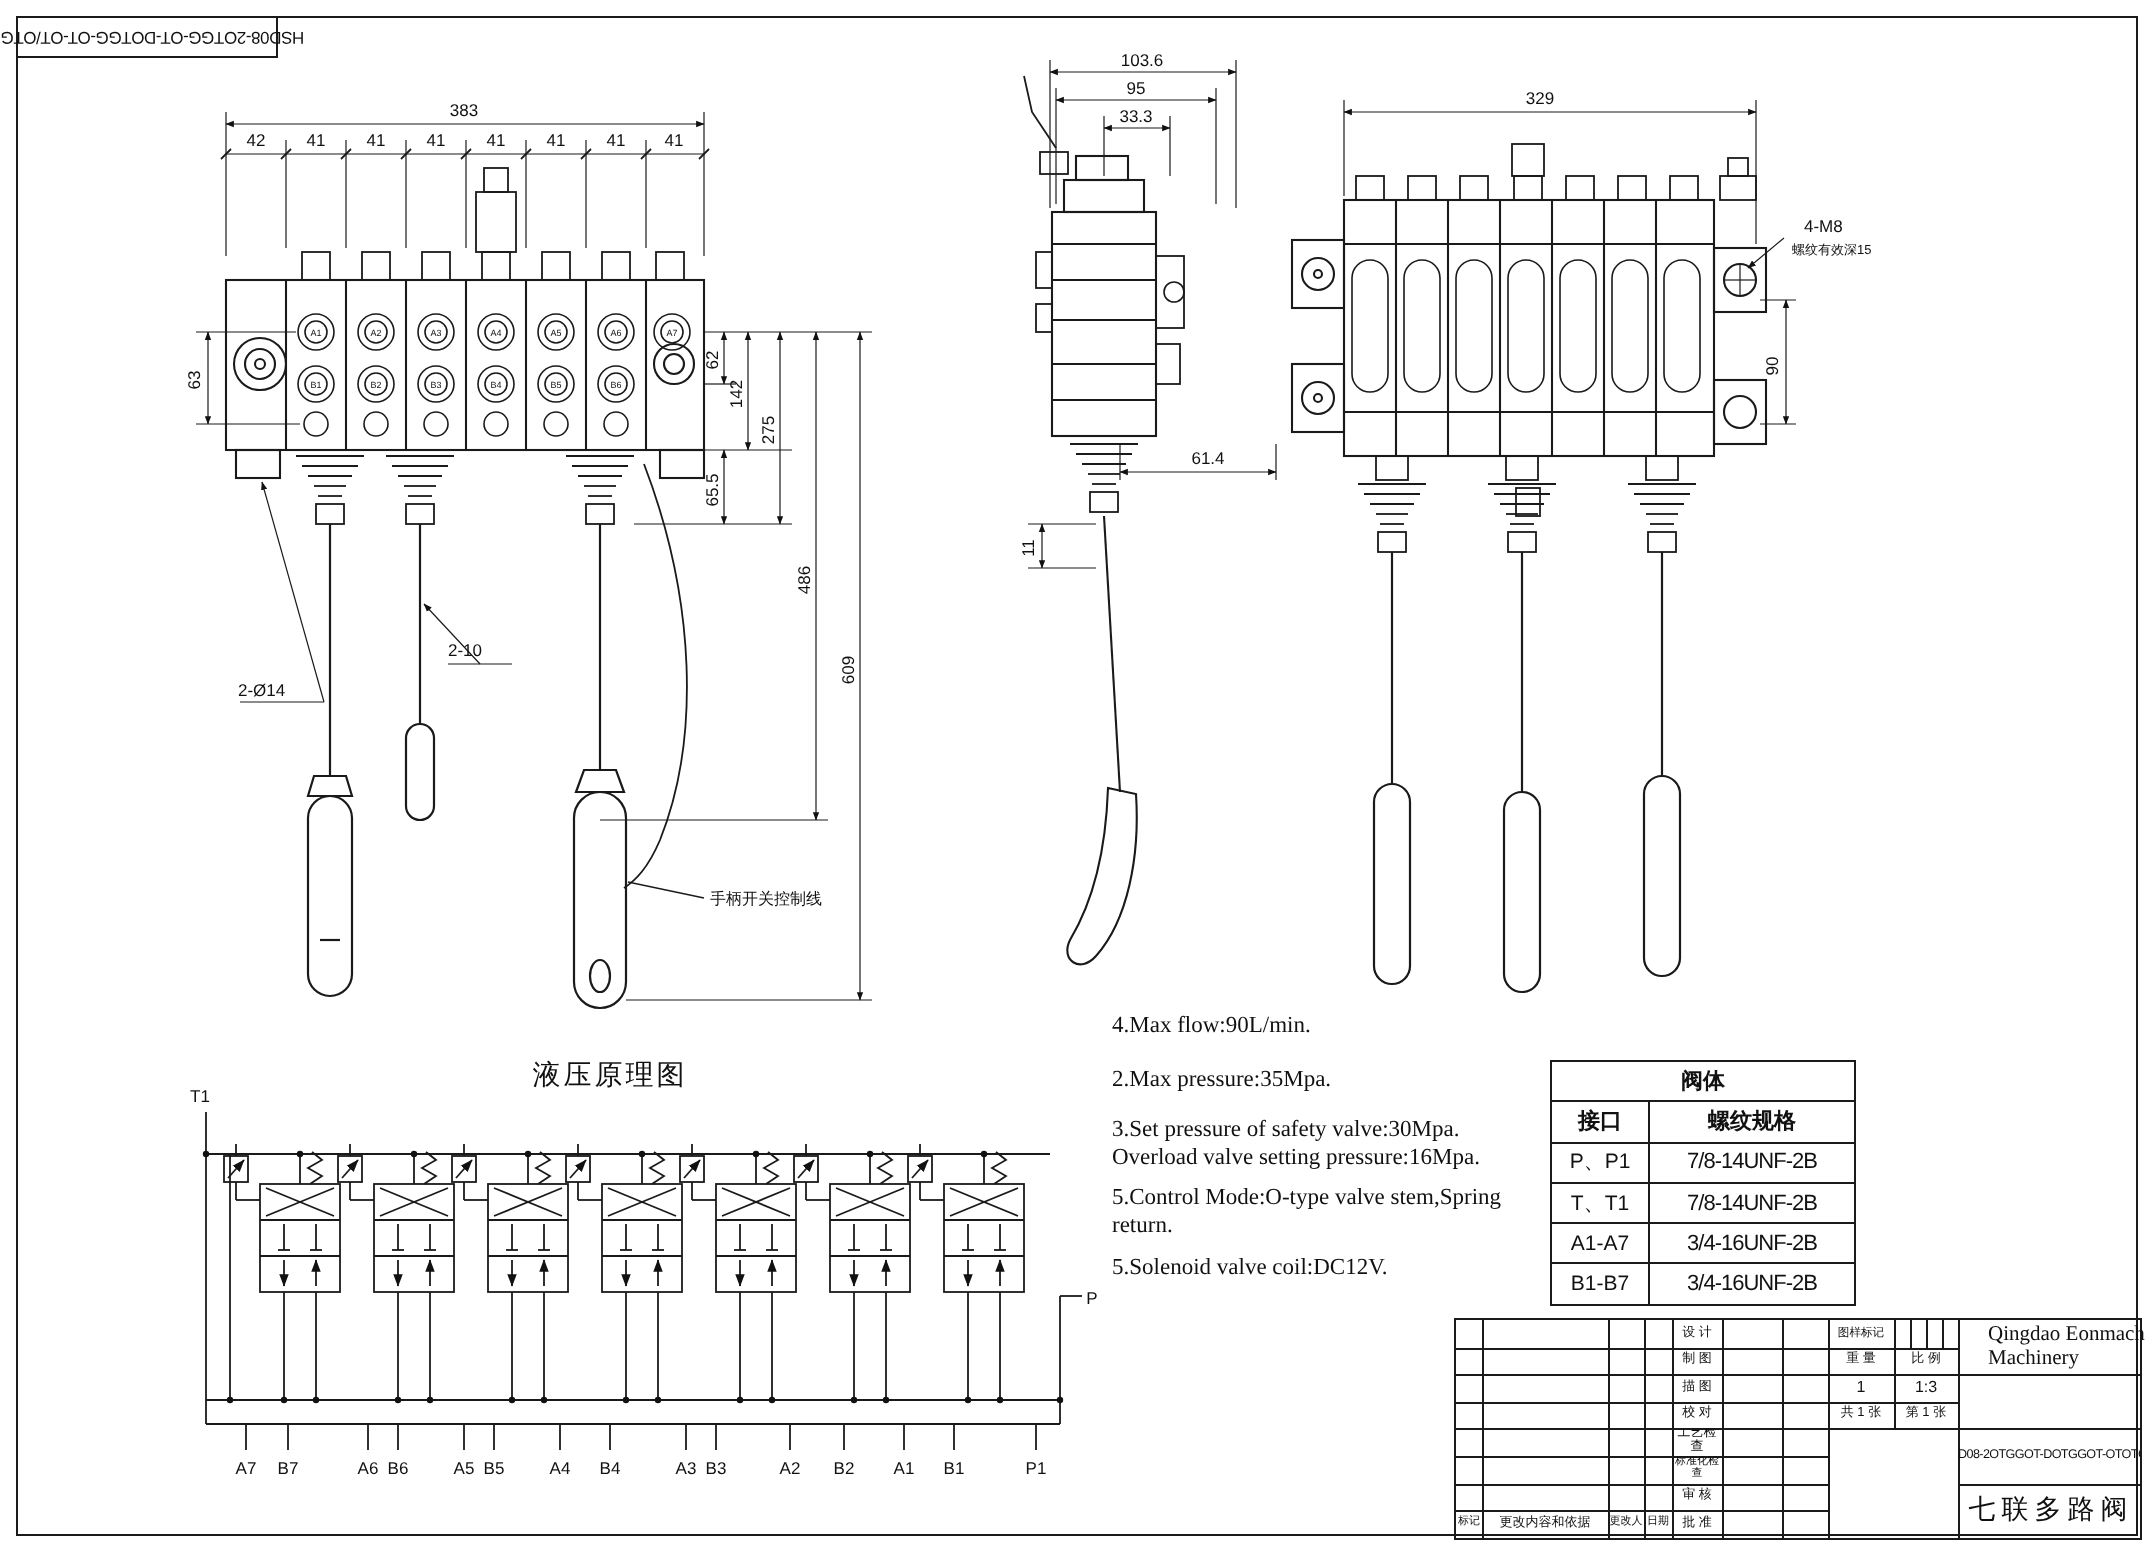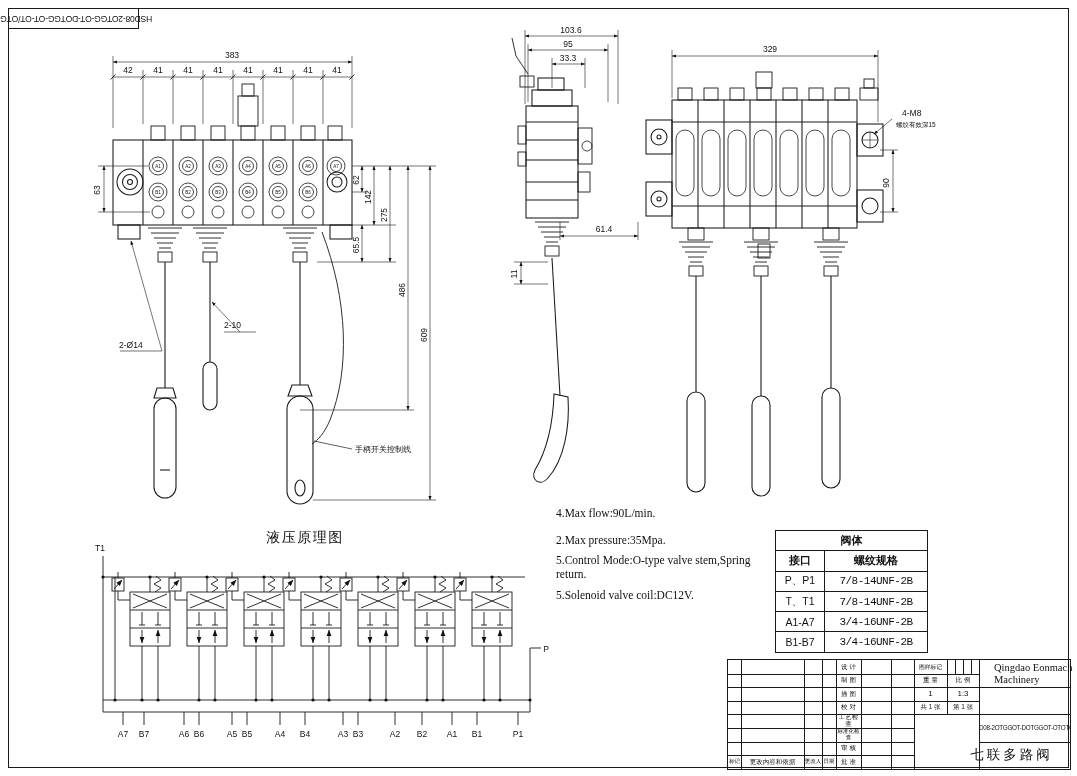--- a/index.html
+++ b/index.html
@@ -11,21 +11,21 @@
   #corner-box .code{transform:rotate(180deg);font-size:8.5px;letter-spacing:-0.2px;white-space:nowrap;}
   svg text{fill:#111;font-family:"Liberation Sans",sans-serif;}
   
   #tech{position:absolute;left:556px;top:494px;width:222px;}
   #tech h1{margin:0;font:normal 21px "Liberation Serif",serif;letter-spacing:0.5px;}
   #tech .ti{font:normal 11.5px "Liberation Serif",serif;line-height:1.22;white-space:pre-line;}
   
   #spec{position:absolute;left:775px;top:530px;width:153px;border-collapse:collapse;}
   #spec td{border:1px solid #1a1a1a;height:19.3px;text-align:center;font-size:10.5px;padding:0;}
   #spec .hd{font-weight:bold;font-size:11px;}
-  #spec .thr{font-size:11px;letter-spacing:-0.5px;font-family:Liberation Mono, monospace;}
+  #spec .thr{font-size:11px;letter-spacing:-0.5px;}
   
   #tblock{position:absolute;left:727px;top:659px;width:342px;height:109px;border:1.4px solid #1a1a1a;
           font-size:6.5px;}
   #tblock .vl{position:absolute;top:0;width:1px;background:#1a1a1a;}
   #tblock .hl{position:absolute;left:0;height:1px;background:#1a1a1a;}
   #tblock .cell{position:absolute;display:flex;align-items:center;justify-content:center;
                 text-align:center;line-height:1.05;overflow:hidden;}
   #tblock .company{font:normal 10.5px "Liberation Serif",serif;line-height:1.15;text-align:left;
                    align-items:flex-start;justify-content:flex-start;padding:2px 0 0 3px;}
   #tblock .pn{font-size:6.3px;letter-spacing:-0.3px;white-space:nowrap;}
@@ -442,20 +442,22 @@
         <text x="452" y="737">A1</text>
         <text x="477" y="737">B1</text>
         <text x="518" y="737">P1</text>
       </g>
     </g>
   </svg>
 
   <div id="tech">
     <div class="ti" style="margin-top:12px">4.Max flow:90L/min.</div>
     <div class="ti" style="margin-top:13px">2.Max pressure:35Mpa.</div>
+    <div class="ti" style="margin-top:11px">3.Set pressure of safety valve:30Mpa.
+Overload valve setting pressure:16Mpa.</div>
     <div class="ti" style="margin-top:6px">5.Control Mode:O-type valve stem,Spring
 return.</div>
     <div class="ti" style="margin-top:7px">5.Solenoid valve coil:DC12V.</div>
   </div>
 
   <table id="spec">
     <tbody>
         <tr>
           <td colspan="2" class="hd">阀体</td>
         </tr>
@@ -530,15 +532,15 @@
     <div class="cell" style="left:186px;top:0;width:33px;height:14px;font-size:5.8px">图样标记</div>
     <div class="cell" style="left:186px;top:14px;width:33px;height:13px">重 量</div>
     <div class="cell" style="left:219px;top:14px;width:32px;height:13px">比 例</div>
     <div class="cell" style="left:186px;top:27px;width:33px;height:14px;font-size:8px">1</div>
     <div class="cell" style="left:219px;top:27px;width:32px;height:14px;font-size:8px">1:3</div>
     <div class="cell" style="left:186px;top:41px;width:33px;height:13px">共 1 张</div>
     <div class="cell" style="left:219px;top:41px;width:32px;height:13px">第 1 张</div>
 
     <div class="cell company" style="left:263px;top:0;width:91px;height:27px">Qingdao Eonmach Machinery</div>
     <div class="cell pn" style="left:251px;top:54px;width:91px;height:28px">HSD08-2OTGGOT-DOTGGOT-OTOTGG</div>
-    <div class="cell prod" style="left:238px;top:82px;width:91px;height:27px">七联多路阀</div>
+    <div class="cell prod" style="left:252px;top:82px;width:91px;height:27px">七联多路阀</div>
   </div>
 </div>
 
 </body></html>

